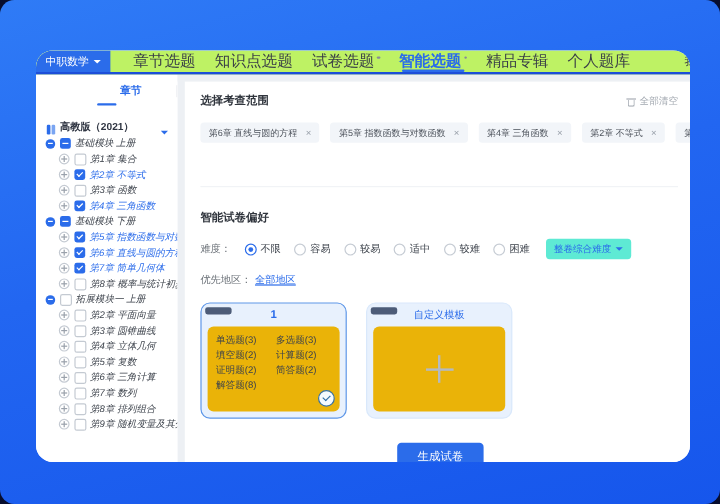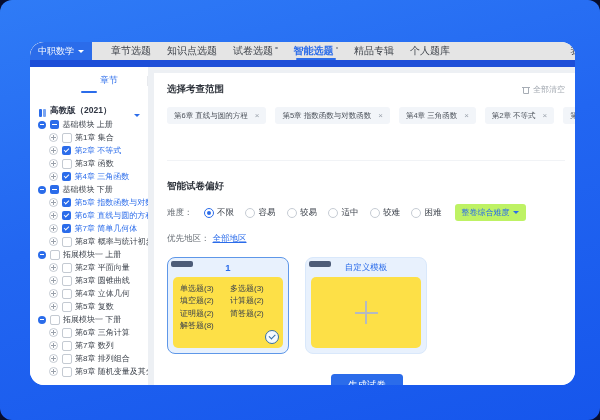--- a/index.html
+++ b/index.html
@@ -12,49 +12,49 @@
     position:absolute;inset:0;border-radius:12px;
     background:linear-gradient(165deg,#2f7bf6 0%,#2266f1 45%,#1656ec 100%);
   }
   .window{
     position:absolute;left:30px;top:42px;width:545px;height:343px;
     background:#fff;border-radius:14px;overflow:hidden;
     display:flex;flex-direction:column;
   }
   
   .topnav{height:18px;flex:none;display:flex;align-items:stretch;position:relative;
-    border-bottom:7px solid #1d4ed8;background:#e5e5e5;}
+    border-bottom:2px solid #1d4ed8;background:#bef264;}
   .course-btn{width:62px;background:#2b6cea;color:#fff;font-size:9px;
     display:flex;align-items:center;justify-content:center;gap:4px;
     border-top-left-radius:14px;cursor:pointer;flex:none;}
   .caret-w{width:0;height:0;border-left:3px solid transparent;border-right:3px solid transparent;border-top:3.5px solid #fff;}
   .caret-b{width:0;height:0;border-left:3px solid transparent;border-right:3px solid transparent;border-top:3.5px solid #2b6cea;}
   .tabs{display:flex;gap:16px;margin-left:19px;align-items:stretch;}
-  .tab{font-size:10px;color:#3a3f47;display:flex;align-items:center;position:relative;cursor:pointer;white-space:nowrap;}
+  .tab{font-size:13px;color:#3a3f47;display:flex;align-items:center;position:relative;cursor:pointer;white-space:nowrap;}
   .tab.active{color:#2b6cea;font-weight:bold;}
   .tab.active::after{content:"";position:absolute;left:2px;right:2px;bottom:0;height:2px;background:#2b6cea;border-radius:1px;}
   .tdot{width:2.5px;height:2.5px;background:#868c96;border-radius:50%;margin-left:2px;margin-bottom:6px;}
   .nav-right{position:absolute;right:-5px;top:0;height:18px;display:flex;align-items:center;font-size:9.5px;color:#3a3f47;}
   
   .content{flex:1;display:flex;min-height:0;}
   
   .sidebar{width:118px;flex:none;background:#fff;overflow:hidden;}
   .side-tabs{height:27px;display:flex;align-items:center;}
   .stab{flex:1;text-align:center;font-size:9px;color:#4a4f57;position:relative;height:100%;display:flex;align-items:center;justify-content:center;cursor:pointer;}
-  .stab.active{color:#2b6cea;font-weight:normal;padding-left:41px;}
+  .stab.active{color:#2b6cea;font-weight:bold;padding-left:41px;}
   .stab.active::after{content:"";position:absolute;bottom:1px;left:50%;margin-left:-8px;width:16px;height:2px;background:#2b6cea;border-radius:1px;}
   .side-vd{width:1px;height:10px;background:#e8eaee;}
   .edition{height:23px;display:flex;align-items:flex-end;gap:4px;padding:0 8px 0 9px;cursor:pointer;}
   .ed-icon{width:7px;height:8px;flex:none;position:relative;}
   .ed-icon::before{content:"";position:absolute;left:0;top:0;bottom:0;width:2.5px;background:#2b6cea;border-radius:1px;}
   .ed-icon::after{content:"";position:absolute;left:4px;top:0;bottom:0;width:2.5px;background:#7aa5f2;border-radius:1px;}
   .ed-label{font-size:8.5px;color:#2f3542;font-weight:bold;white-space:nowrap;}
   .edition .caret-b{margin-left:auto;}
   .tree{padding-top:1px;}
-  .trow{display:flex;align-items:center;height:13px;gap:3.5px;padding-left:8px;cursor:pointer;}
+  .trow{display:flex;align-items:center;height:13px;gap:3.5px;padding-left:8px;cursor:pointer;font-style:italic;}
   .trow.c{padding-left:19px;}
   .exp{flex:none;position:relative;}
   .exp.minus{width:8px;height:8px;border-radius:50%;background:#2b6cea;}
   .exp.minus::after{content:"";position:absolute;left:1.8px;right:1.8px;top:3.4px;height:1.3px;background:#fff;}
   .exp.plus{width:7px;height:7px;border-radius:50%;border:1px solid #c4cad2;background:#fff;}
   .exp.plus::before{content:"";position:absolute;left:1.4px;right:1.4px;top:50%;margin-top:-0.5px;height:1px;background:#9aa1ab;}
   .exp.plus::after{content:"";position:absolute;top:1.4px;bottom:1.4px;left:50%;margin-left:-0.5px;width:1px;background:#9aa1ab;}
   .cb{flex:none;position:relative;border-radius:2px;}
   .cb.off{width:8px;height:8px;border:1px solid #c4cad2;background:#fff;}
   .cb.on{width:9.5px;height:9.5px;background:#2b6cea;}
@@ -78,32 +78,32 @@
   .tag-x{font-size:8px;color:#9aa1ab;line-height:1;cursor:pointer;}
   .sec-divider{margin-top:36px;height:1px;background:#f1f3f6;margin-right:2px;}
   .pref-title{margin-top:19px;}
   .diff-row{margin-top:11px;display:flex;align-items:center;gap:11px;}
   .field-label{font-size:8.5px;color:#6a7077;}
   .radio{display:flex;align-items:center;gap:3.5px;cursor:pointer;}
   .rdot{width:8px;height:8px;border-radius:50%;border:1px solid #c6ccd4;background:#fff;position:relative;flex:none;}
   .radio.on .rdot{border-color:#2b6cea;}
   .radio.on .rdot::after{content:"";position:absolute;left:2px;top:2px;width:4px;height:4px;border-radius:50%;background:#2b6cea;}
   .radio-label{font-size:8.5px;color:#3d434c;}
-  .pill{margin-left:2px;background:#bef264;color:#2b6cea;font-size:8px;padding:3px 7px;border-radius:3px;display:flex;align-items:center;gap:3px;cursor:pointer;white-space:nowrap;}
+  .pill{margin-left:2px;background:#5eead4;color:#2b6cea;font-size:8px;padding:3px 7px;border-radius:3px;display:flex;align-items:center;gap:3px;cursor:pointer;white-space:nowrap;}
   .region-row{margin-top:12px;display:flex;align-items:center;gap:3px;}
   .region-link{font-size:8.5px;color:#2b6cea;text-decoration:underline;cursor:pointer;}
   .cards{margin-top:12px;display:flex;gap:16px;}
   .card{width:120px;height:95px;border-radius:8px;background:#e8f1fd;position:relative;cursor:pointer;flex:none;}
   .card.selected{border:1px solid #5e97e8;}
   .card.custom{border:1px solid #d9e8fb;}
   .ribbon{position:absolute;top:3px;left:3px;width:22px;height:6px;background:#3f4f6d;border-radius:2px;opacity:.92;}
   .card-head{height:19px;display:flex;align-items:center;justify-content:center;}
   .card-head .t1{font-size:9.5px;font-weight:bold;color:#2b6cea;}
   .card-head .t2{font-size:8.5px;color:#2b6cea;}
-  .card-body{position:absolute;left:5px;right:5px;top:19px;bottom:5px;background:#fde047;border-radius:5px;padding:5px 7px;}
+  .card-body{position:absolute;left:5px;right:5px;top:19px;bottom:5px;background:#eab308;border-radius:5px;padding:5px 7px;}
   .qgrid{display:grid;grid-template-columns:50px 1fr;grid-auto-rows:12.5px;align-items:center;}
   .qtype{font-size:8px;color:#3d434c;white-space:nowrap;}
   .sel-check{position:absolute;right:4px;bottom:4px;width:12px;height:12px;border:1.2px solid #39719f;border-radius:50%;background:#f4fafe;}
   .sel-check::after{content:"";position:absolute;left:2.6px;top:3px;width:5px;height:2.6px;border-left:1.3px solid #2f6da5;border-bottom:1.3px solid #2f6da5;transform:rotate(-45deg);}
   .card-body.centered{display:flex;align-items:center;justify-content:center;}
   .plus-big{width:23px;height:23px;position:relative;}
   .plus-big::before{content:"";position:absolute;left:0;right:0;top:50%;margin-top:-1px;height:2px;background:#b4bac2;}
   .plus-big::after{content:"";position:absolute;top:0;bottom:0;left:50%;margin-left:-1px;width:2px;background:#b4bac2;}
   .gen-row{margin-top:20px;display:flex;justify-content:center;}
   .gen-btn{background:#2b6cea;color:#fff;border:none;font-family:inherit;font-size:9.5px;
@@ -227,25 +227,20 @@
           </div>
           <div class="trow c">
             <span class="exp plus"></span>
             <span class="cb off"></span>
             <span class="tlabel">第4章 立体几何</span>
           </div>
           <div class="trow c">
             <span class="exp plus"></span>
             <span class="cb off"></span>
             <span class="tlabel">第5章 复数</span>
-          </div>
-          <div class="trow p">
-            <span class="exp minus"></span>
-            <span class="cb off"></span>
-            <span class="tlabel">拓展模块一 下册</span>
           </div>
           <div class="trow c">
             <span class="exp plus"></span>
             <span class="cb off"></span>
             <span class="tlabel">第6章 三角计算</span>
           </div>
           <div class="trow c">
             <span class="exp plus"></span>
             <span class="cb off"></span>
             <span class="tlabel">第7章 数列</span>

